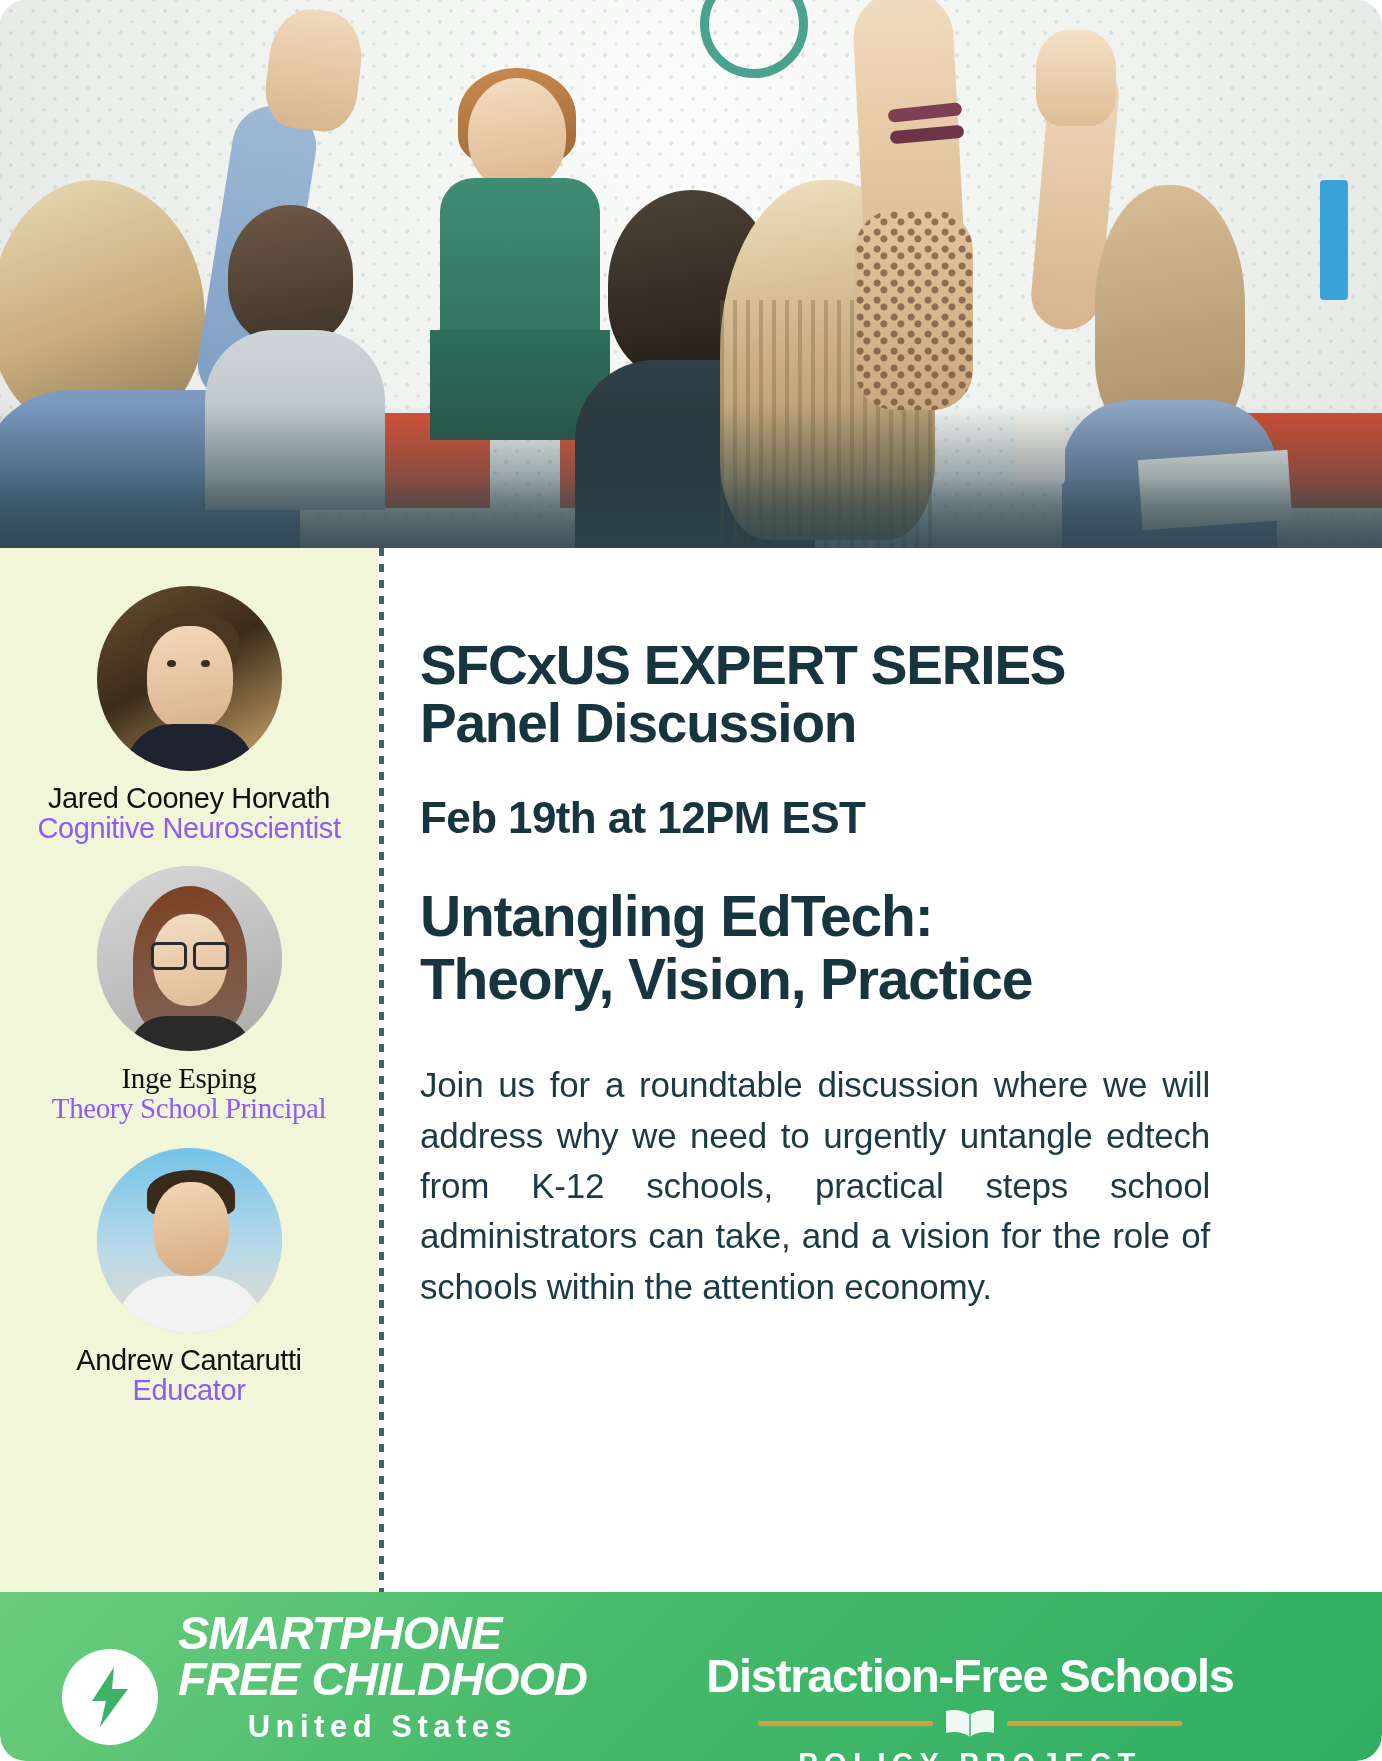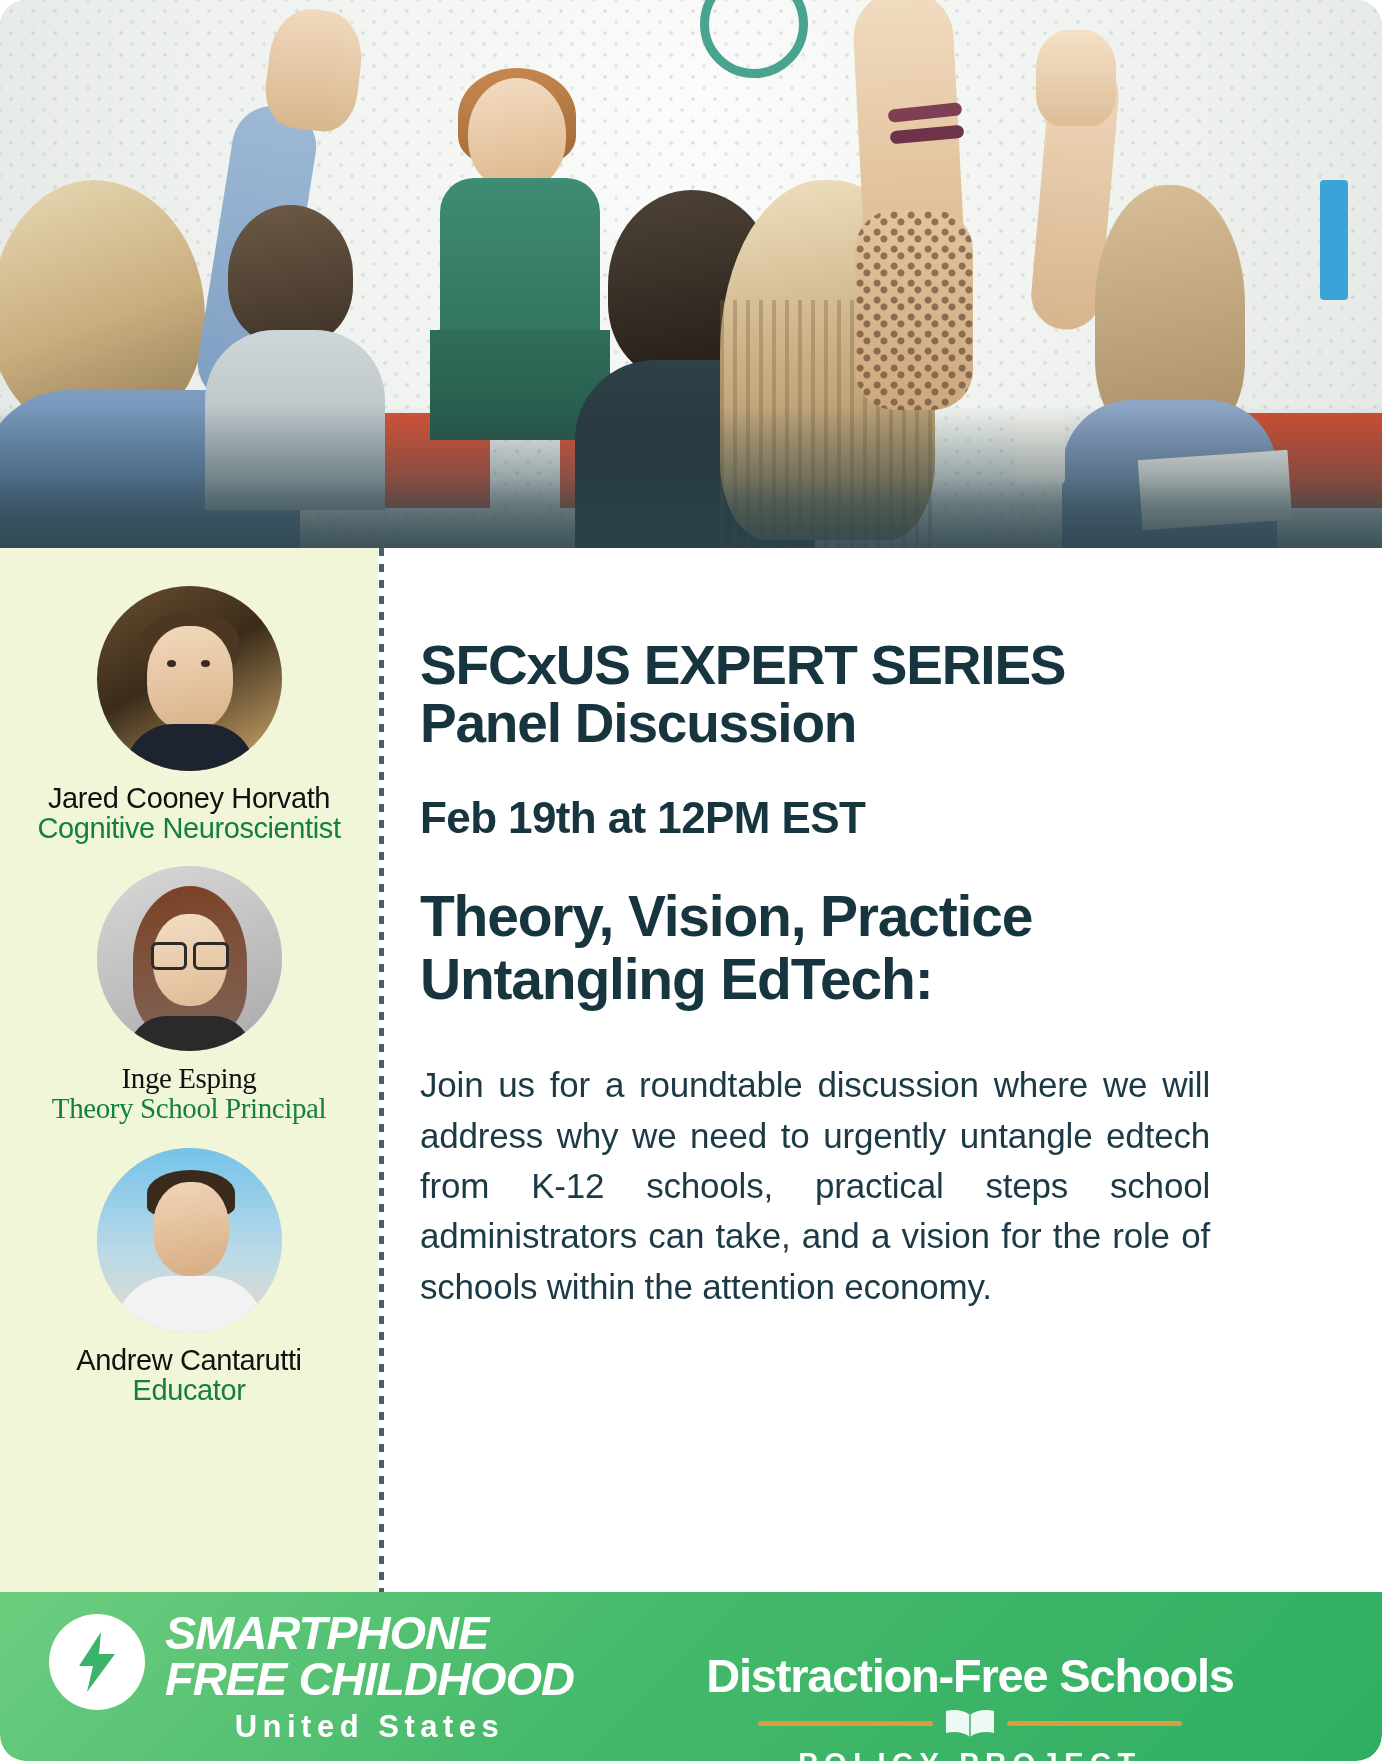--- a/index.html
+++ b/index.html
@@ -170,21 +170,21 @@
   .sp3{top:600px;}
   .avatar{
     width:185px;height:185px;border-radius:50%;margin:0 auto;
     overflow:hidden;position:relative;background:#cfcfcf;
   }
   .sp-name{
     font-size:29px;color:#111;line-height:1.02;margin-top:13px;
     letter-spacing:-.4px;white-space:nowrap;
   }
   .sp-role{
-    font-size:29px;color:#15803d;line-height:1.02;letter-spacing:-.4px;white-space:nowrap;
+    font-size:29px;color:#8b5cf6;line-height:1.02;letter-spacing:-.4px;white-space:nowrap;
   }
 
   
   .av-bg{position:absolute;inset:0;}
   .av-a .av-bg{background:linear-gradient(150deg,#6a5030 0%,#3a2c1a 45%,#d7b071 100%);}
   .av-a .face{position:absolute;left:50px;top:40px;width:86px;height:104px;
     background:linear-gradient(170deg,#f2d9bd 0%,#d9b189 100%);border-radius:46% 46% 44% 44%;}
   .av-a .hair{position:absolute;left:44px;top:26px;width:98px;height:56px;
     background:#4b3722;border-radius:50% 50% 22% 22%;}
   .av-a .torso{position:absolute;left:28px;top:138px;width:130px;height:60px;background:#1d2430;border-radius:48px 48px 0 0;}
@@ -227,21 +227,21 @@
     text-align:justify;width:790px;letter-spacing:-.2px;
   }
 
   
   .footer{
     position:absolute;left:0;top:1592px;width:1382px;height:169px;
     background:linear-gradient(135deg,#6dcd7f 0%,#45b96a 45%,#2fae63 100%);
     border-radius:0 0 26px 26px;overflow:hidden;
   }
   .sfc{
-    position:absolute;left:49px;top:18px;display:flex;align-items:flex-start;
+    position:absolute;left:62px;top:18px;display:flex;align-items:flex-end;
   }
   .bolt-circle{
     width:96px;height:96px;border-radius:50%;background:#fff;
     position:relative;flex:0 0 auto;margin-top:4px;
   }
   .bolt{
     position:absolute;left:50%;top:50%;transform:translate(-50%,-50%);
     width:40px;height:60px;
   }
   .sfc-text{margin-left:20px;}
@@ -367,22 +367,22 @@
 
     <div class="content">
       <div class="kicker">
         <div>SFCxUS EXPERT SERIES</div>
         <div class="l2">Panel Discussion</div>
       </div>
 
       <div class="datetime">Feb 19th at 12PM EST</div>
 
       <div class="title">
+        <div>Untangling EdTech:</div>
         <div>Theory, Vision, Practice</div>
-        <div>Untangling EdTech:</div>
       </div>
 
       <div class="desc">Join us for a roundtable discussion where we will address why we need to urgently untangle edtech from K-12 schools, practical steps school administrators can take, and a vision for the role of schools within the attention economy.</div>
     </div>
 
   </div>
 
   <div class="footer">
 
     <div class="sfc">

